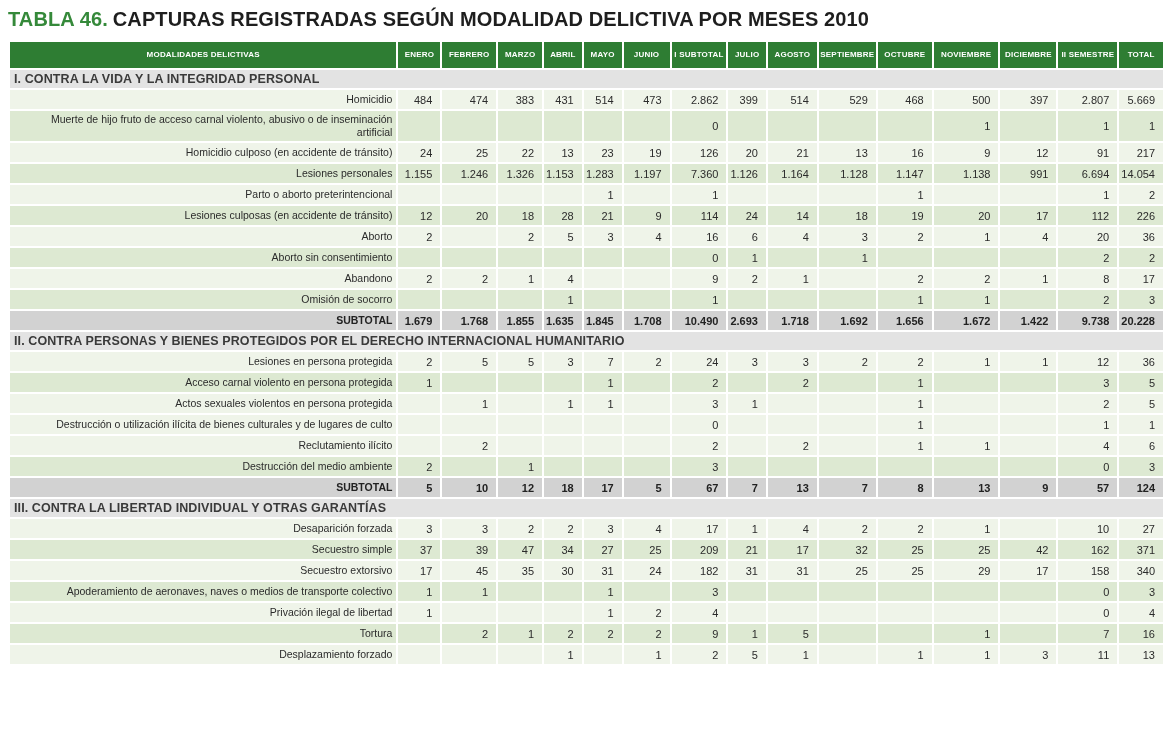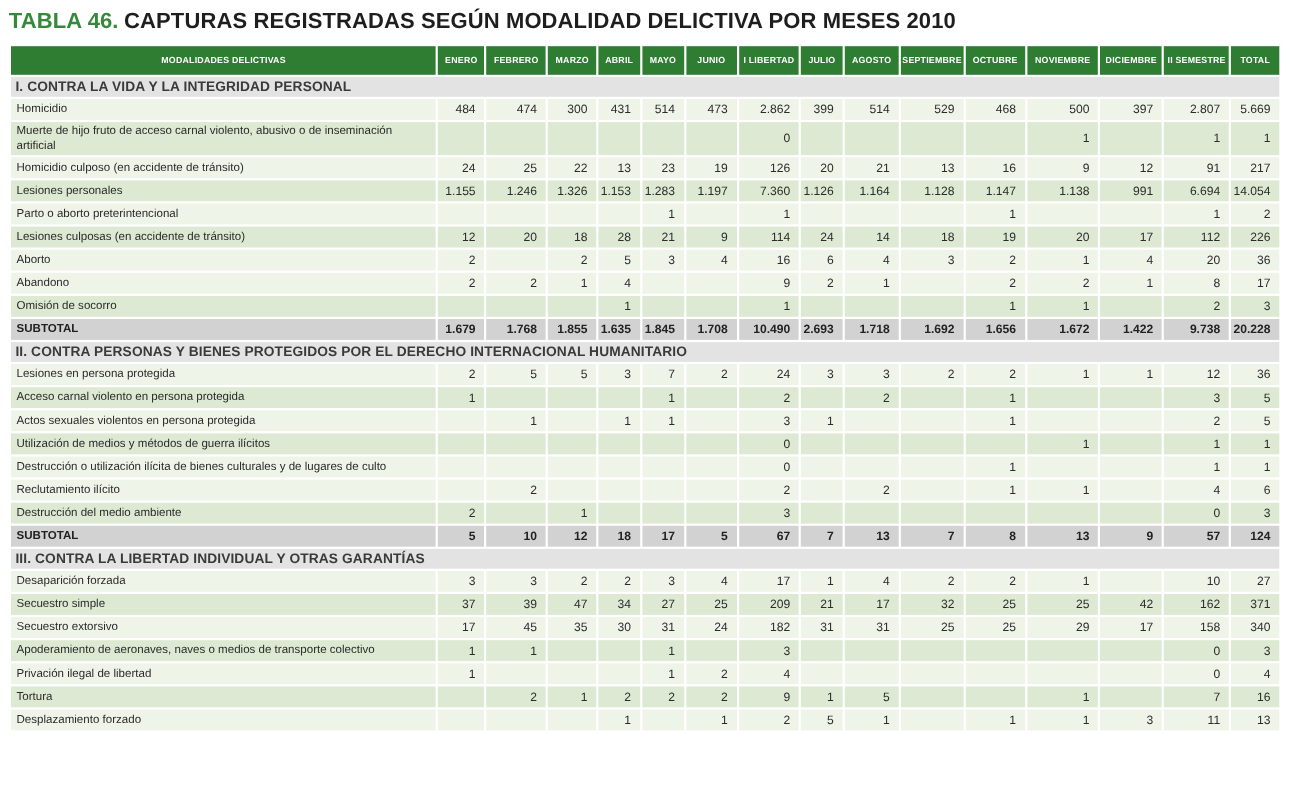--- a/index.html
+++ b/index.html
@@ -23,21 +23,21 @@
   }
   .title .green{color:var(--title-green);margin-right:5px;}
   table{border-collapse:separate;border-spacing:2px;table-layout:fixed;background:#fff;}
   th,td{overflow:hidden;}
   thead th{
     background:var(--header-green);color:#ffffff;
     font-size:8px;font-weight:bold;text-align:center;
     height:26px;line-height:1.2;padding:1px 1px;letter-spacing:0.2px;
   }
   td.label{
-    text-align:left;padding:2px 4px 2px 5px;
+    text-align:right;padding:2px 4px 2px 5px;
     font-size:10.5px;color:#2b2b2b;line-height:1.25;
   }
   td.num{
     text-align:right;padding:1px 8px 1px 2px;
     font-size:11px;color:#2b2b2b;height:19px;
   }
   tr.light td{background:var(--row-light);}
   tr.dark td{background:var(--row-dark);}
   tr.section td{
     background:var(--section-gray);
@@ -74,40 +74,40 @@
     </colgroup>
     <thead>
       <tr>
         <th>MODALIDADES DELICTIVAS</th>
         <th>ENERO</th>
         <th>FEBRERO</th>
         <th>MARZO</th>
         <th>ABRIL</th>
         <th>MAYO</th>
         <th>JUNIO</th>
-        <th>I LIBERTAD</th>
+        <th>I SUBTOTAL</th>
         <th>JULIO</th>
         <th>AGOSTO</th>
         <th>SEPTIEMBRE</th>
         <th>OCTUBRE</th>
         <th>NOVIEMBRE</th>
         <th>DICIEMBRE</th>
         <th>II SEMESTRE</th>
         <th>TOTAL</th>
       </tr>
     </thead>
     <tbody>
       <tr class="section">
         <td colspan="16">I. CONTRA LA VIDA Y LA INTEGRIDAD PERSONAL</td>
       </tr>
       <tr class="light">
         <td class="label">Homicidio</td>
         <td class="num">484</td>
         <td class="num">474</td>
-        <td class="num">300</td>
+        <td class="num">383</td>
         <td class="num">431</td>
         <td class="num">514</td>
         <td class="num">473</td>
         <td class="num">2.862</td>
         <td class="num">399</td>
         <td class="num">514</td>
         <td class="num">529</td>
         <td class="num">468</td>
         <td class="num">500</td>
         <td class="num">397</td>
@@ -214,20 +214,38 @@
         <td class="num">4</td>
         <td class="num">16</td>
         <td class="num">6</td>
         <td class="num">4</td>
         <td class="num">3</td>
         <td class="num">2</td>
         <td class="num">1</td>
         <td class="num">4</td>
         <td class="num">20</td>
         <td class="num">36</td>
+      </tr>
+      <tr class="dark">
+        <td class="label">Aborto sin consentimiento</td>
+        <td class="num"></td>
+        <td class="num"></td>
+        <td class="num"></td>
+        <td class="num"></td>
+        <td class="num"></td>
+        <td class="num"></td>
+        <td class="num">0</td>
+        <td class="num">1</td>
+        <td class="num"></td>
+        <td class="num">1</td>
+        <td class="num"></td>
+        <td class="num"></td>
+        <td class="num"></td>
+        <td class="num">2</td>
+        <td class="num">2</td>
       </tr>
       <tr class="light">
         <td class="label">Abandono</td>
         <td class="num">2</td>
         <td class="num">2</td>
         <td class="num">1</td>
         <td class="num">4</td>
         <td class="num"></td>
         <td class="num"></td>
         <td class="num">9</td>
@@ -328,38 +346,20 @@
         <td class="num">3</td>
         <td class="num">1</td>
         <td class="num"></td>
         <td class="num"></td>
         <td class="num">1</td>
         <td class="num"></td>
         <td class="num"></td>
         <td class="num">2</td>
         <td class="num">5</td>
       </tr>
-      <tr class="dark">
-        <td class="label">Utilización de medios y métodos de guerra ilícitos</td>
-        <td class="num"></td>
-        <td class="num"></td>
-        <td class="num"></td>
-        <td class="num"></td>
-        <td class="num"></td>
-        <td class="num"></td>
-        <td class="num">0</td>
-        <td class="num"></td>
-        <td class="num"></td>
-        <td class="num"></td>
-        <td class="num"></td>
-        <td class="num">1</td>
-        <td class="num"></td>
-        <td class="num">1</td>
-        <td class="num">1</td>
-      </tr>
       <tr class="light">
         <td class="label">Destrucción o utilización ilícita de bienes culturales y de lugares de culto</td>
         <td class="num"></td>
         <td class="num"></td>
         <td class="num"></td>
         <td class="num"></td>
         <td class="num"></td>
         <td class="num"></td>
         <td class="num">0</td>
         <td class="num"></td>

